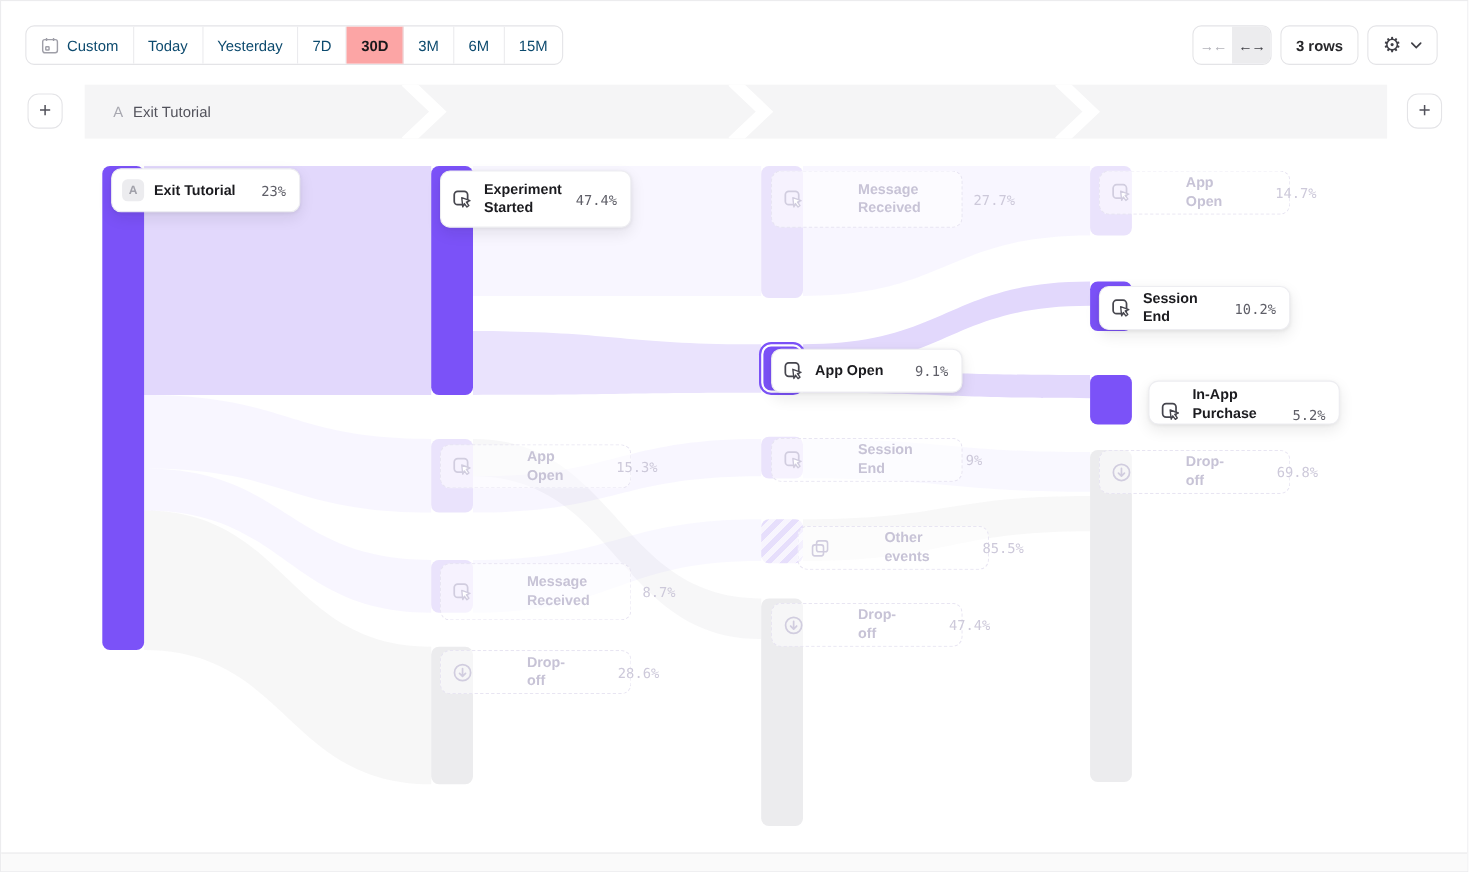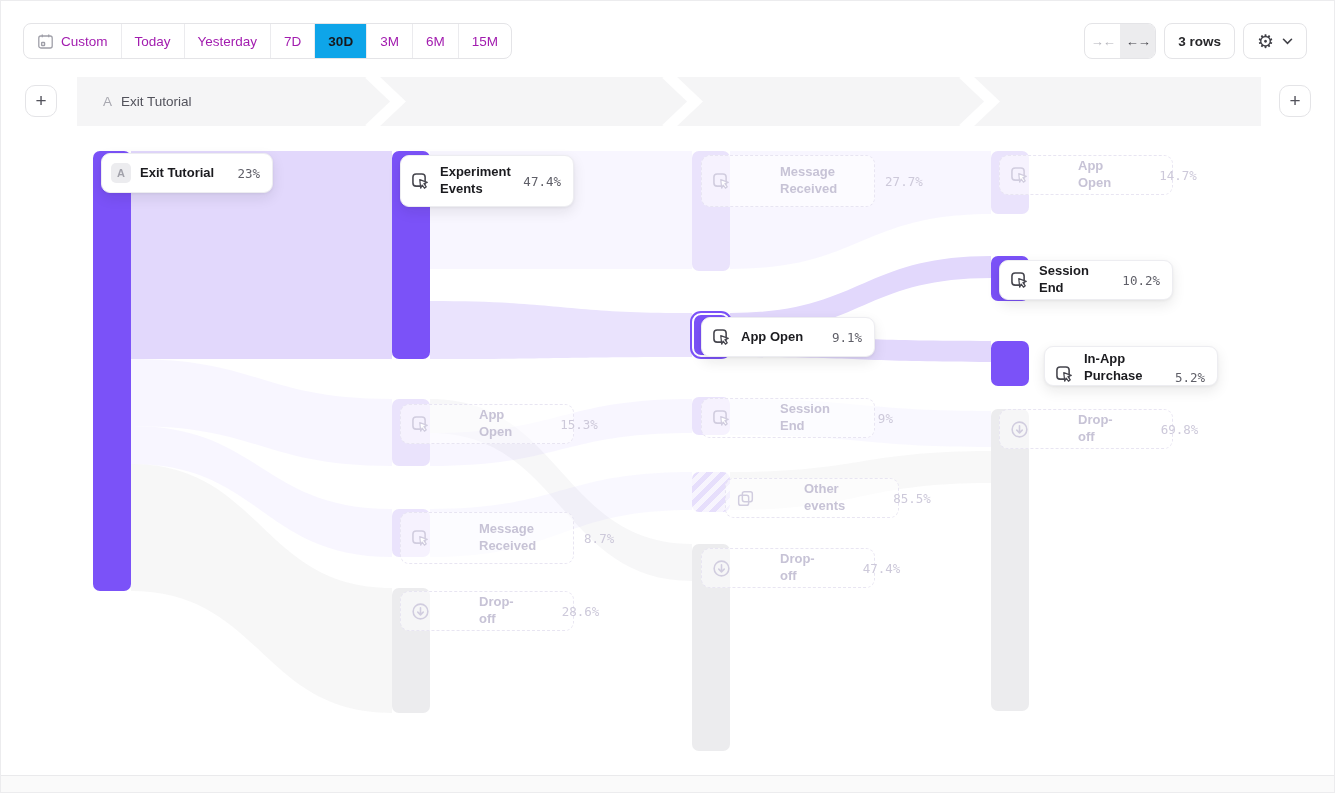--- a/index.html
+++ b/index.html
@@ -3,23 +3,23 @@
 <meta charset="utf-8">
 <style>
   * { box-sizing: border-box; margin: 0; padding: 0; }
   html,body { background:#fff; }
   body { font-family:"Liberation Sans", sans-serif; }
   .app { position:relative; width:1335px; height:793px; background:#fff; border:1px solid #ececee; overflow:hidden; }
 
   
   .topbar { position:absolute; top:22px; left:22px; right:27px; height:36px; display:flex; justify-content:space-between; align-items:center; }
   .range-group { display:inline-flex; height:36px; border:1px solid #e4e4e7; border-radius:8px; background:#fff; overflow:hidden; }
-  .range-item { display:flex; align-items:center; gap:7px; padding:0 13px; font-size:13.5px; color:#a21caf; border-right:1px solid #ebebee; cursor:pointer; white-space:nowrap; }
+  .range-item { display:flex; align-items:center; gap:7px; padding:0 13px; font-size:13.5px; color:#0c4a6e; border-right:1px solid #ebebee; cursor:pointer; white-space:nowrap; }
   .range-item:last-child { border-right:none; }
-  .range-item.selected { background:#0ea5e9; color:#18181b; font-weight:700; }
+  .range-item.selected { background:#fca5a5; color:#18181b; font-weight:700; }
   .right-group { display:flex; gap:8px; align-items:center; }
   .btn { height:36px; border:1px solid #e4e4e7; border-radius:8px; background:#fff; display:inline-flex; align-items:center; gap:8px; padding:0 13px; font-size:13.5px; color:#27272a; font-weight:600; cursor:pointer; white-space:nowrap; }
   .seg { display:inline-flex; height:36px; border:1px solid #e4e4e7; border-radius:8px; overflow:hidden; background:#fff; }
   .seg-item { width:35px; display:flex; align-items:center; justify-content:center; font-size:13px; letter-spacing:-1px; color:#b3b3ba; cursor:pointer; }
   .seg-item.active { background:#ececee; color:#3f3f46; }
   .gear-glyph { font-size:19px; line-height:1; color:#3f3f46; font-family:"DejaVu Sans", sans-serif; }
 
   
   .steps-bar { position:absolute; top:76px; left:76px; width:1184px; height:49px; background:#f5f5f6; display:flex; align-items:center; }
   .step-label { padding-left:26px; font-size:13.5px; color:#52525b; display:flex; gap:9px; align-items:center; }
@@ -170,21 +170,21 @@
   </div>
 
   <div class="bar solid" style="left:391px; top:150px; height:208px;"></div>
   <div class="card active" style="left:399px; top:154px; width:174px; height:52px;">
     <span class="evicon">
       <svg width="21" height="21" viewBox="0 0 20 20" fill="none">
           <rect x="2.8" y="2.8" width="11.6" height="11.6" rx="3" stroke="currentColor" stroke-width="1.5"></rect>
           <path d="M9.3 8.3 L16.4 10.9 L13.3 12.1 L15.5 15.1 L13.8 16.4 L11.6 13.4 L10.2 16.3 Z" fill="#fff" stroke="currentColor" stroke-width="1.2" stroke-linejoin="round"></path>
         </svg>
     </span>
-    <span class="nm">Experiment Events</span>
+    <span class="nm">Experiment Started</span>
     <span class="pct">47.4%</span>
   </div>
 
   <div class="bar fadedp" style="left:391px; top:398px; height:67px;"></div>
   <div class="card faded" style="left:399px; top:403px; width:174px; height:40px;">
     <span class="evicon">
       <svg width="21" height="21" viewBox="0 0 20 20" fill="none">
           <rect x="2.8" y="2.8" width="11.6" height="11.6" rx="3" stroke="currentColor" stroke-width="1.5"></rect>
           <path d="M9.3 8.3 L16.4 10.9 L13.3 12.1 L15.5 15.1 L13.8 16.4 L11.6 13.4 L10.2 16.3 Z" fill="#fff" stroke="currentColor" stroke-width="1.2" stroke-linejoin="round"></path>
         </svg>

